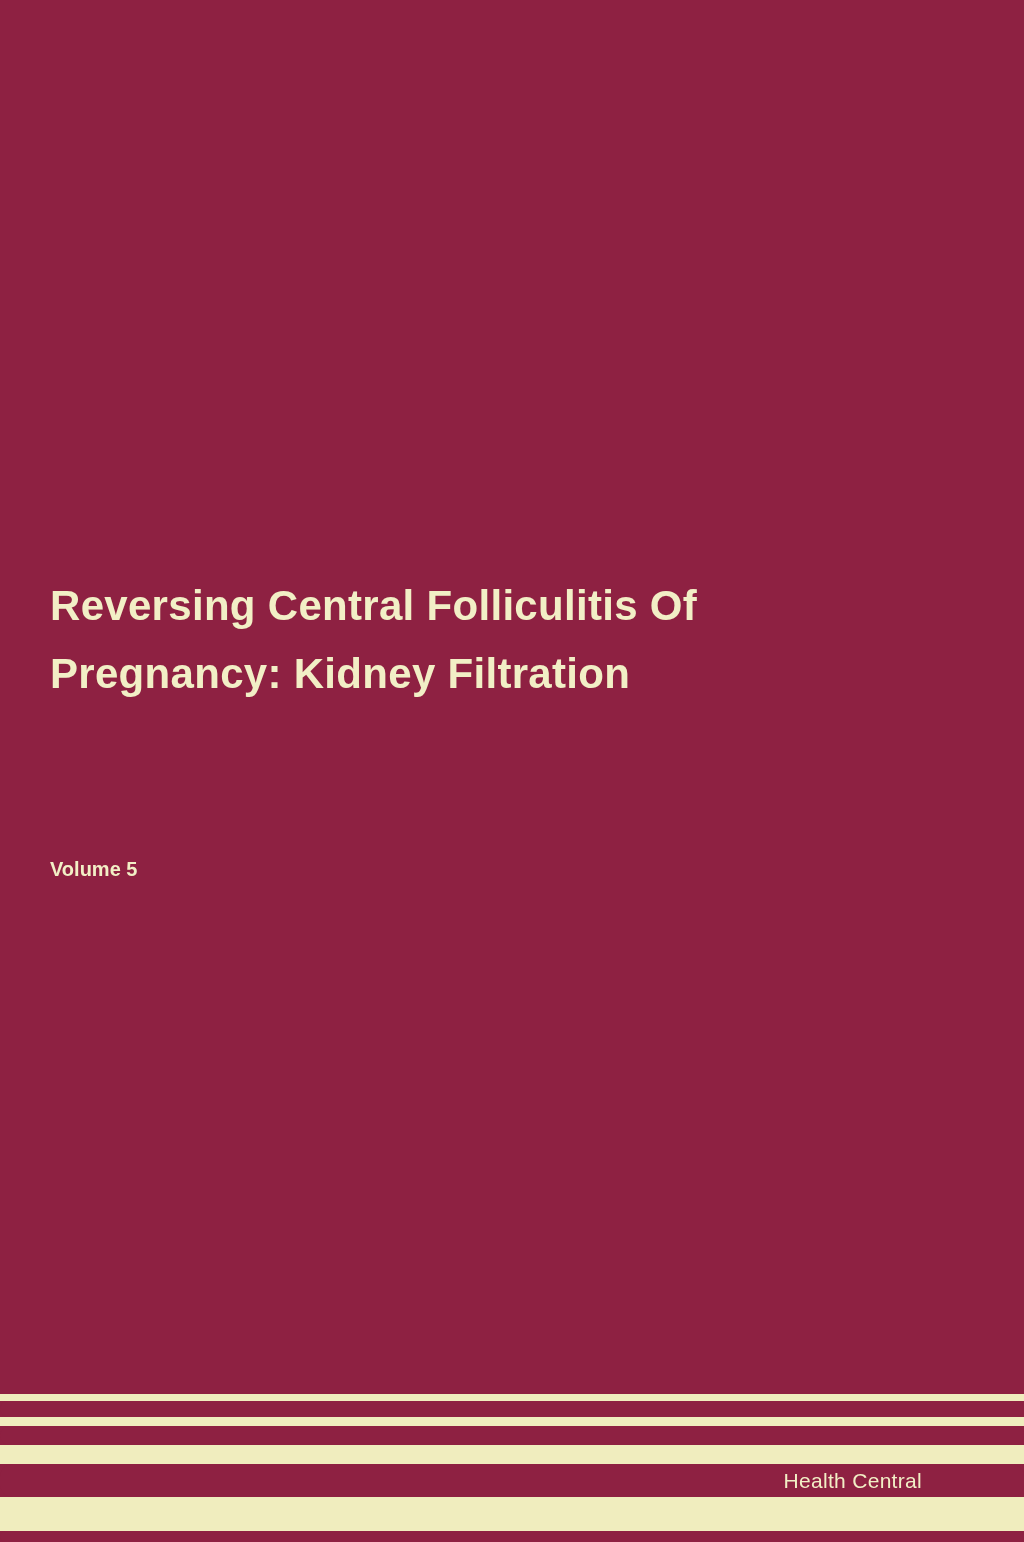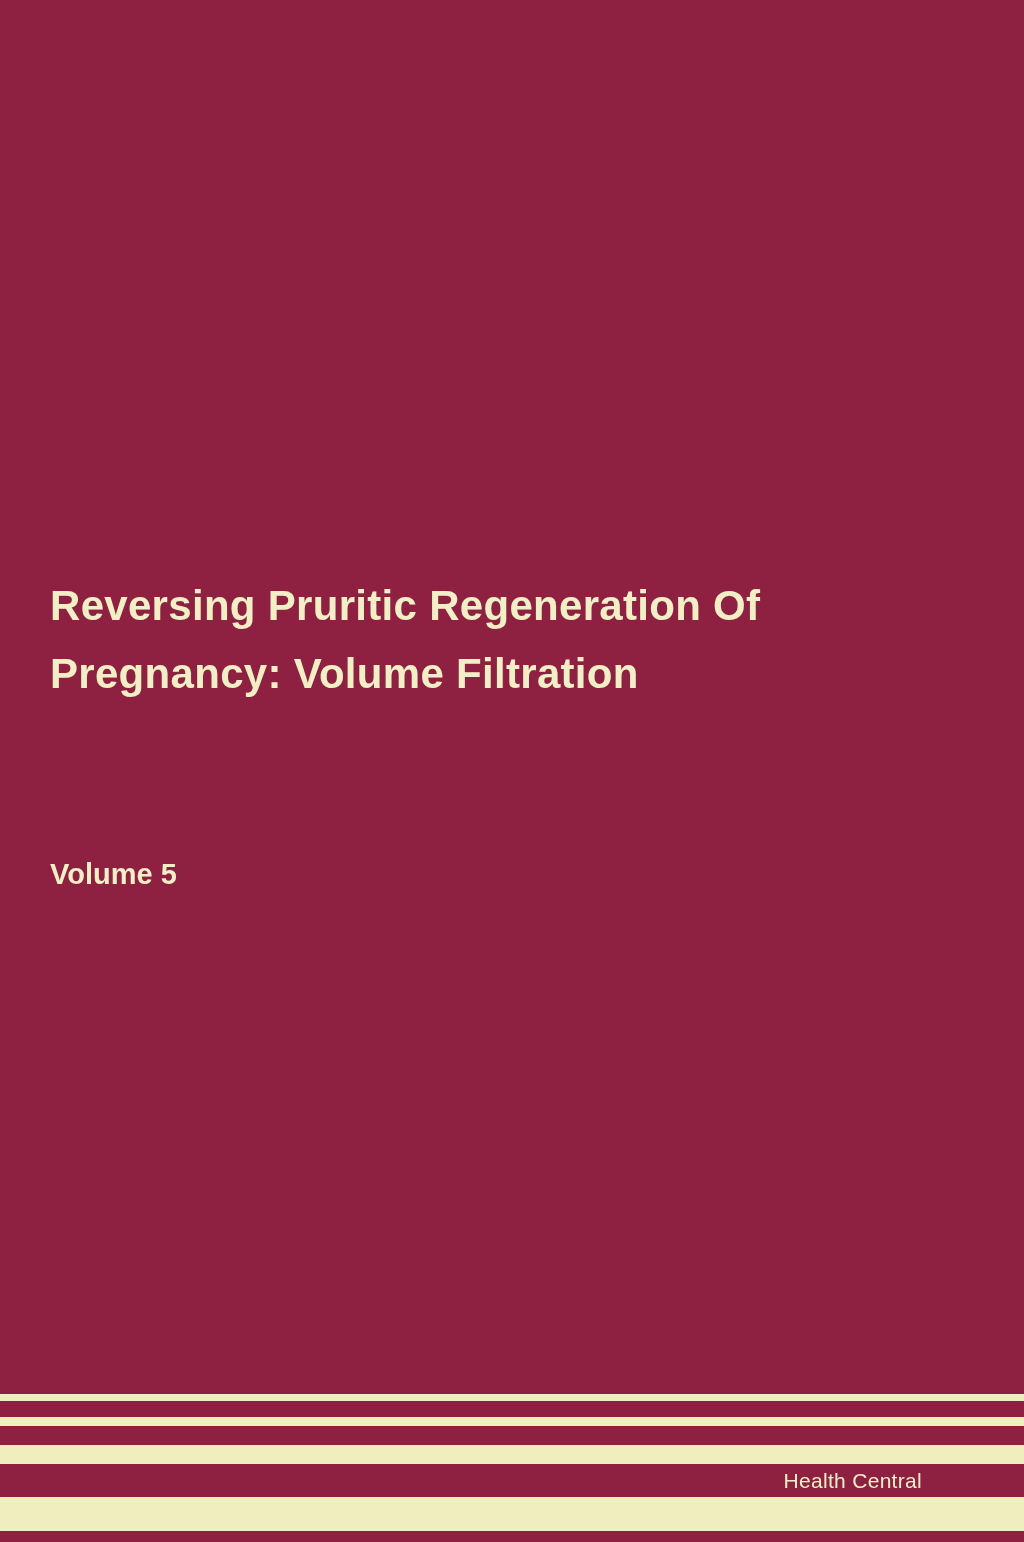--- a/index.html
+++ b/index.html
@@ -42,21 +42,21 @@
     font-weight:normal;
     font-size:31px;
     line-height:36px;
   }
   .subtitle span{display:block;white-space:nowrap;}
   .volume{
     position:absolute;
     left:50px;top:858px;
     margin:0;
     color:var(--text-cream);
-    font-size:29px;
+    font-size:20px;
     font-weight:bold;
   }
   .stripes{
     position:absolute;
     left:0;right:0;bottom:0;
   }
   .stripe{width:100%;}
   .stripe.cream{background:var(--cream);}
   .stripe.maroon{background:var(--maroon);border-radius:13px;}
   .s1{height:7px;}
@@ -80,22 +80,22 @@
     font-size:21px;
     letter-spacing:0.3px;
   }
 </style>
 </head>
 <body>
 
 <div class="cover">
 
   <h1 class="title">
-    <span>Reversing Pruritic Regeneration Of</span>
-    <span>Pregnancy: Volume Filtration</span>
+    <span>Reversing Central Folliculitis Of</span>
+    <span>Pregnancy: Kidney Filtration</span>
   </h1>
 
   <p class="subtitle">
   </p>
 
   <p class="volume">Volume 5</p>
 
   <div class="stripes">
     <div class="stripe cream s1"></div>
     <div class="stripe maroon s2"></div>

